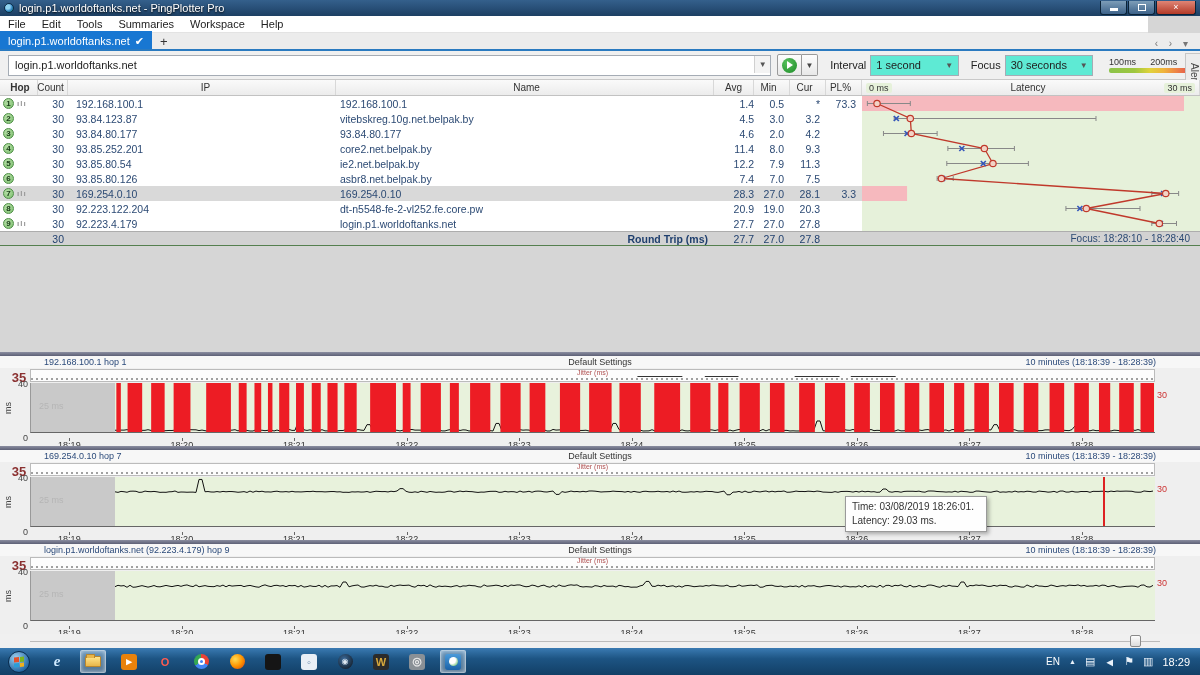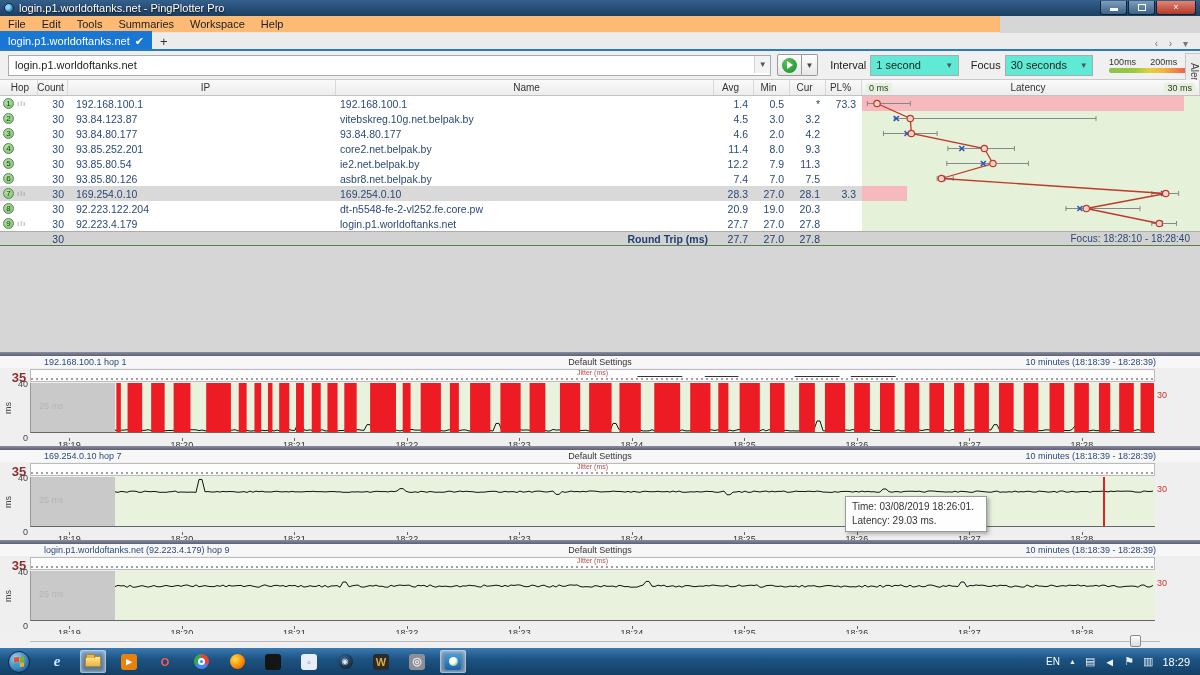--- a/index.html
+++ b/index.html
@@ -14,21 +14,21 @@
   .titletext { color:#fff; font-size:11px; text-shadow:0 1px 2px #000; }
   .winbtns { margin-left:auto; display:flex; height:14px; }
   .wb { width:27px; height:14px; border:1px solid #0a2338; border-top:none;
     background:linear-gradient(#7d9db8,#3d638a); color:#fff; font-size:9px; line-height:12px; text-align:center;
     border-radius:0 0 3px 3px; margin-right:1px; }
   .wb.close { width:40px; background:linear-gradient(#e08575,#b33a28); margin-right:4px; }
   .wb .mingl { display:inline-block; width:8px; height:3px; background:#fff; margin-top:7px; }
   .wb .maxgl { display:inline-block; width:8px; height:7px; border:1px solid #fff; margin-top:3px; }
 
   
-  .menubar { position:absolute; left:0; top:16px; width:1000px; height:17px; background:#fdba74;
+  .menubar { position:absolute; left:0; top:16px; width:1148px; height:17px; background:#ffffff;
     display:flex; align-items:center; font-size:11px; border-bottom:1px solid #e3e3e3; }
   .menuitem { padding:0 8px; color:#222; }
 
   
   .tabbar { position:absolute; left:0; top:33px; width:1200px; height:18px; background:#ececec;
     border-bottom:2px solid #2a7ac0; display:flex; align-items:flex-end; }
   .tab-active { height:18px; background:#1877d2; color:#fff; font-size:11px; padding:2px 8px 0 8px;
     display:flex; align-items:center; gap:5px; }
   .tab-new { font-size:13px; color:#333; padding:0 8px; }
   .tabnav { margin-left:auto; font-size:10px; color:#777; padding-right:8px; letter-spacing:4px; }
@@ -64,25 +64,25 @@
 
   
   .table { position:absolute; left:0; top:80px; width:1200px; }
   .thead, .trow, .tsummary { display:flex; }
   .thead { height:16px; background:linear-gradient(#fafafa,#ececec); border-bottom:1px solid #c2c2c2;
     font-size:10px; color:#333; align-items:center; }
   .thead .c { border-right:1px solid #d8d8d8; height:100%; display:flex; align-items:center; justify-content:center; }
   .trow { height:15px; background:#fff; font-size:10.5px; color:#2c4a74; align-items:center; }
   .trow.selected .c:not(.lat) { background:#d9d9d9; }
   .c { height:100%; display:flex; align-items:center; }
-  .c.hop   { width:38px; padding-left:3px; gap:3px; }
+  .c.hop   { width:38px; padding-left:3px; gap:3px;font-weight:bold; }
   .c.count { width:30px; justify-content:flex-end; padding-right:4px; }
   .c.ip    { width:268px; padding-left:8px; }
   .c.name  { width:378px; padding-left:4px; }
-  .c.avg   { width:40px; justify-content:flex-end; padding-right:6px; }
+  .c.avg   { width:40px; justify-content:flex-end; }
   .c.min   { width:36px; justify-content:flex-end; padding-right:6px; }
   .c.cur   { width:36px; justify-content:flex-end; padding-right:6px; }
   .c.pl    { width:36px; justify-content:flex-end; padding-right:6px; }
   .c.lat   { flex:1; background:#e6f1da; }
   .thead .c.lat { background:linear-gradient(#fafafa,#ececec); justify-content:space-between; padding:0 4px; }
   .thead .c.lat .mslab { background:#e6f1da; padding:0 3px; border-radius:2px; font-size:9px; }
   .hopcircle { width:11px; height:11px; border-radius:50%; background:radial-gradient(circle at 35% 30%,#b8e0a8,#7cbf6e);
     border:1px solid #4e8f46; color:#173a17; font-size:8px; display:flex; align-items:center; justify-content:center; }
   .minigraph { font-size:8px; color:#999; letter-spacing:1px; visibility:hidden; }
   .trow.hasgraph .minigraph { visibility:visible; }

